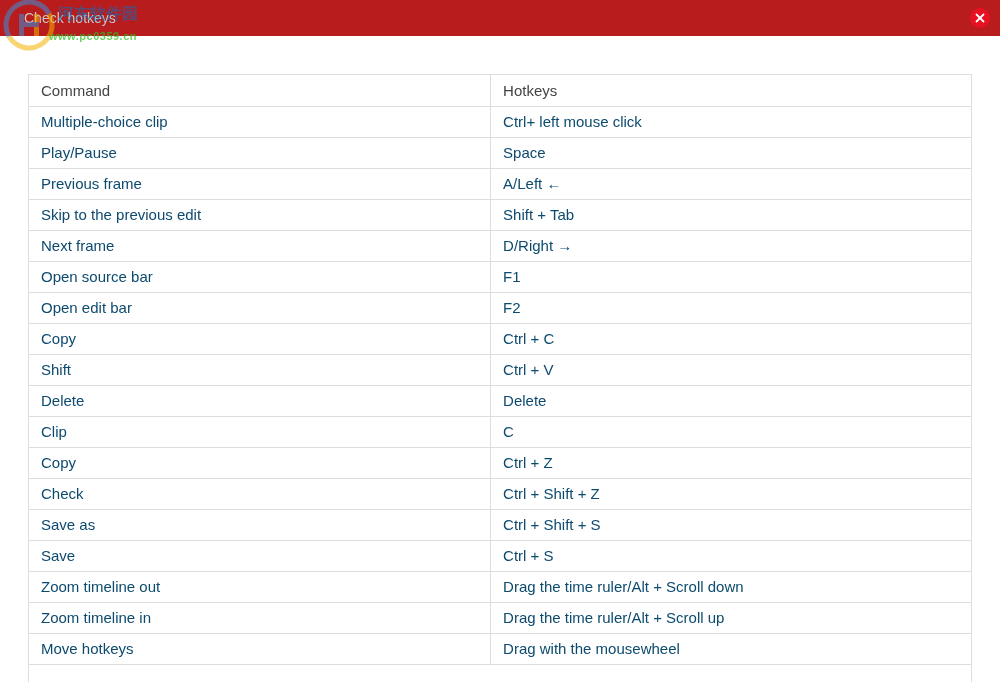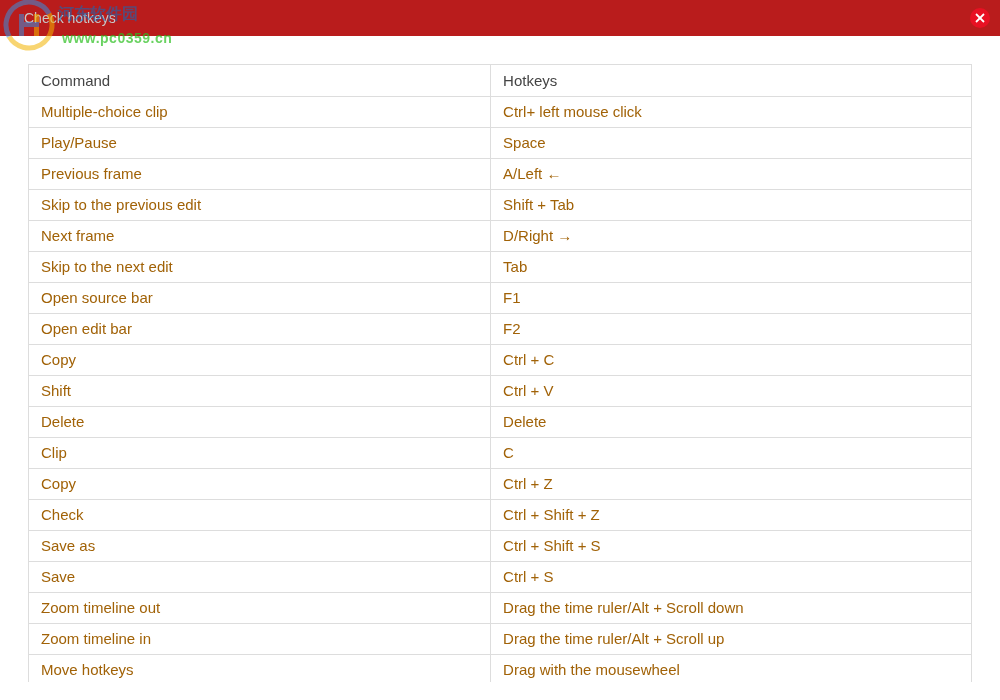--- a/index.html
+++ b/index.html
@@ -34,21 +34,21 @@
       cursor: pointer;
     }
     .close-btn svg { width: 10px; height: 10px; }
     .content-area {
       background: #fff;
       position: absolute;
       top: 36px;
       left: 0;
       right: 0;
       bottom: 0;
-      padding: 28px 28px 18px 28px;
+      padding: 38px 28px 18px 28px;
     }
     .table-wrap {
       border: 1px solid #ddd;
       border-bottom: none;
       height: 100%;
       overflow: hidden;
       display: flex;
       flex-direction: column;
     }
     .scroll-area {
@@ -57,21 +57,21 @@
     }
     table {
       width: 100%;
       border-collapse: collapse;
       table-layout: fixed;
     }
     td {
       border-bottom: 1px solid #ddd;
       padding: 6px 12px;
       font-size: 15px;
-      color: #a16207;
+      color: #0c4a6e;
       vertical-align: middle;
       height: 31px;
     }
     td:first-child {
       width: 49%;
       border-right: 1px solid #ddd;
     }
     tr.header td {
       color: #444;
     }
@@ -89,22 +89,22 @@
       position: absolute; top: -2px; left: 2px;
       opacity: 0.55;
     }
     .wm-text1 {
       position: absolute; top: 4px; left: 58px;
       font-size: 16px; font-weight: bold; color: #0a6fc2;
       opacity: 0.55; white-space: nowrap;
       font-family: Liberation Sans, sans-serif;
     }
     .wm-text2 {
-      position: absolute; top: 30px; left: 62px;
-      font-size: 14px; font-weight: bold; color: #2bbf1f;
+      position: absolute; top: 30px; left: 49px;
+      font-size: 11px; font-weight: bold; color: #2bbf1f;
       opacity: 0.7; white-space: nowrap; letter-spacing: 0.5px;
       font-family: Arial, sans-serif;
     }
     
     .scroll-area::-webkit-scrollbar { width: 8px; }
     .scroll-area::-webkit-scrollbar-thumb { background: #d0d0d0; border-radius: 4px; }
     .scroll-area::-webkit-scrollbar-track { background: transparent; }
   </style>
 </head>
 <body>
@@ -140,24 +140,20 @@
               <td>Previous frame</td>
               <td>A/Left ←</td>
             </tr>
             <tr>
               <td>Skip to the previous edit</td>
               <td>Shift + Tab</td>
             </tr>
             <tr>
               <td>Next frame</td>
               <td>D/Right →</td>
-            </tr>
-            <tr>
-              <td>Skip to the next edit</td>
-              <td>Tab</td>
             </tr>
             <tr>
               <td>Open source bar</td>
               <td>F1</td>
             </tr>
             <tr>
               <td>Open edit bar</td>
               <td>F2</td>
             </tr>
             <tr>

